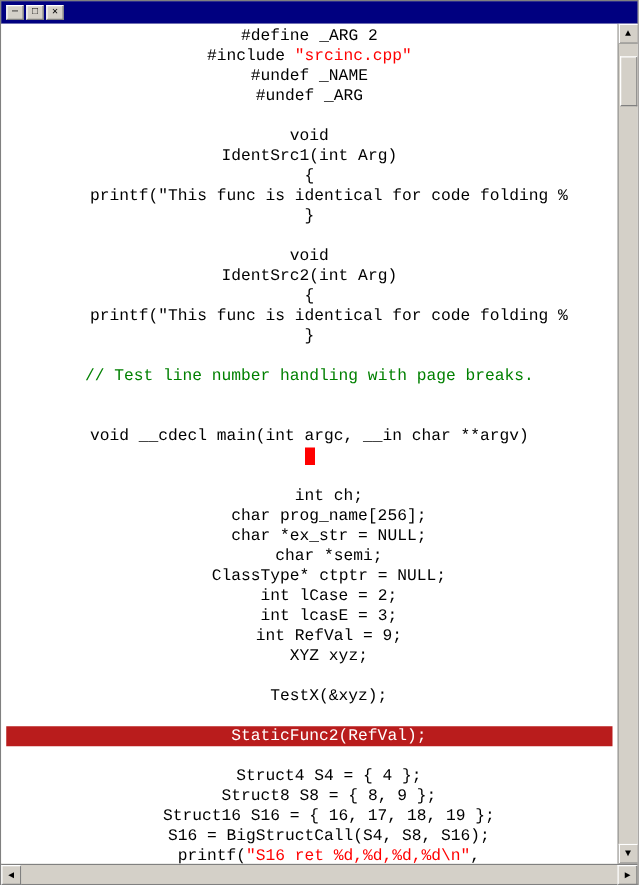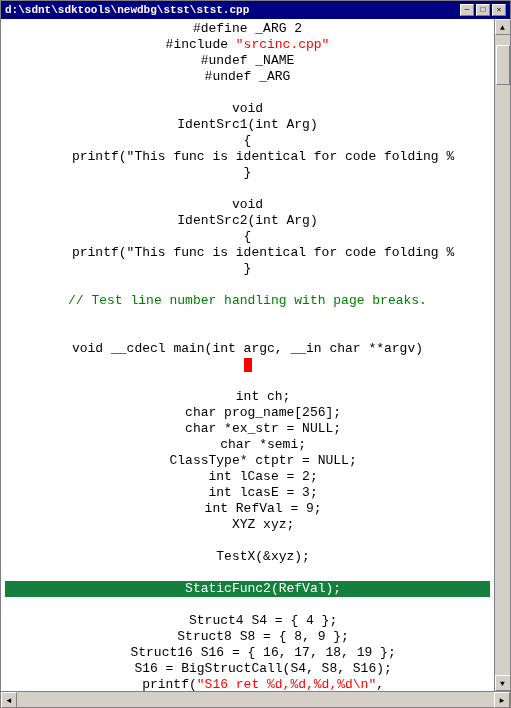--- a/index.html
+++ b/index.html
@@ -156,39 +156,38 @@
     .scroll-h-track {
       flex: 1;
       background: #d4d0c8;
     }
 
     .line {
       display: block;
       min-height: 16px;
     }
     .line.selected {
-      background: #15803d;
+      background: #b91c1c;
       color: white;
     }
 
     .red-box {
       display: inline-block;
       background: red;
       color: red;
       width: 8px;
       height: 14px;
       vertical-align: middle;
     }
   </style>
 </head>
 <body>
 
 <div class="window">
   <div class="title-bar">
-    <span class="title-bar-text">d:\sdnt\sdktools\newdbg\stst\stst.cpp</span>
     <div class="title-bar-buttons">
       <div class="title-btn">─</div>
       <div class="title-btn">□</div>
       <div class="title-btn">✕</div>
     </div>
   </div>
 
   <div class="editor-area">
     <div class="code-container">
       <div class="code-content" id="code-block"><span class="line">#define _ARG 2</span><span class="line">#include <span style="color: rgb(255, 0, 0);">"srcinc.cpp"</span></span><span class="line">#undef _NAME</span><span class="line">#undef _ARG</span><span class="line"></span><span class="line">void</span><span class="line">IdentSrc1(int Arg)</span><span class="line">{</span><span class="line">    printf("This func is identical for code folding %</span><span class="line">}</span><span class="line"></span><span class="line">void</span><span class="line">IdentSrc2(int Arg)</span><span class="line">{</span><span class="line">    printf("This func is identical for code folding %</span><span class="line">}</span><span class="line"></span><span class="line"><span style="color: rgb(0, 128, 0);">// Test line number handling with page breaks.</span></span><span class="line"></span><span class="line"></span><span class="line">void __cdecl main(int argc, __in char **argv)</span><span class="line"><span class="red-box"></span></span><span class="line"></span><span class="line">    int ch;</span><span class="line">    char prog_name[256];</span><span class="line">    char *ex_str = NULL;</span><span class="line">    char *semi;</span><span class="line">    ClassType* ctptr = NULL;</span><span class="line">    int lCase = 2;</span><span class="line">    int lcasE = 3;</span><span class="line">    int RefVal = 9;</span><span class="line">    XYZ xyz;</span><span class="line"></span><span class="line">    TestX(&amp;xyz);</span><span class="line"></span><span class="line selected">    StaticFunc2(RefVal);</span><span class="line"></span><span class="line">    Struct4 S4 = { 4 };</span><span class="line">    Struct8 S8 = { 8, 9 };</span><span class="line">    Struct16 S16 = { 16, 17, 18, 19 };</span><span class="line">    S16 = BigStructCall(S4, S8, S16);</span><span class="line">    printf(<span style="color: rgb(255, 0, 0);">"S16 ret %d,%d,%d,%d\n"</span>,</span></div>

